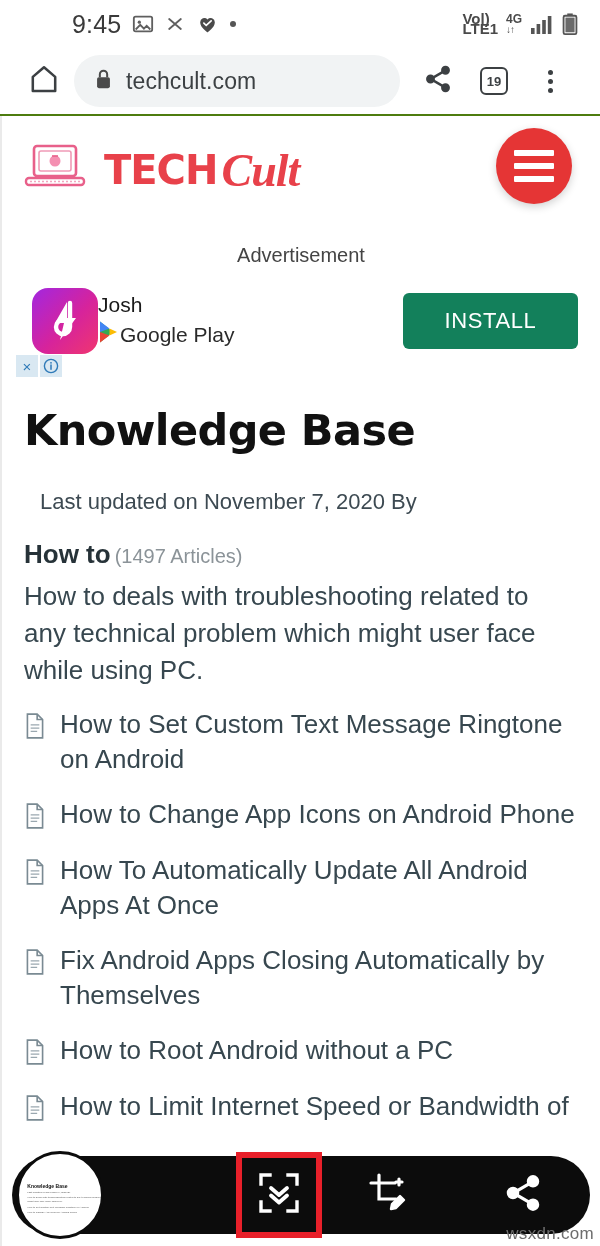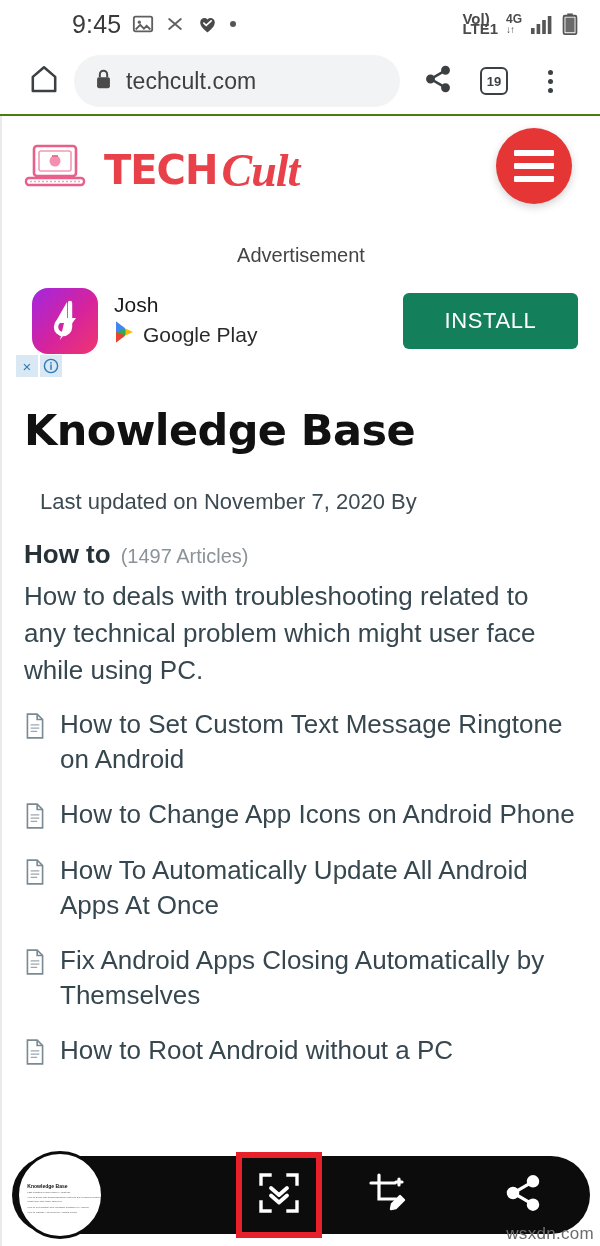--- a/index.html
+++ b/index.html
@@ -75,40 +75,40 @@
   .hamburger i { display:block; width: 40px; height: 6px; background:#fff; border-radius: 1px; }
 
   
   .ad-label { text-align: center; font-size: 20px; color: #444; padding: 10px 0 8px; }
   .ad-row { display: flex; align-items: center; padding: 0 22px 0 30px; height: 92px; position: relative;}
   .ad-icon {
     width: 66px; height: 66px; border-radius: 16px;
     background: linear-gradient(135deg,#a227e0 0%,#d6239c 55%,#f0366f 100%);
     display:flex;align-items:center;justify-content:center;flex:none;
   }
-  .ad-text { margin-left: 16px; flex: 1; }
+  .ad-text { flex: 1; }
   .ad-name { font-size: 21px; color: #1a1a1a; line-height: 24px; }
-  .ad-store { display:flex; align-items:center; gap: 7px; margin-top: 3px; }
+  .ad-store { display:flex; align-items:center; margin-top: 3px; }
   .ad-store span { font-size: 21px; color: #2a2a2a; }
   .install-btn {
     width: 175px; height: 56px; background: #13805b; border-radius: 6px;
     color: #fff; font-size: 22px; letter-spacing: .6px;
     display:flex; align-items:center; justify-content:center; flex:none;
   }
   .ad-controls { position:absolute; left: 14px; bottom: -10px; display:flex; gap:2px; }
   .ad-ctl { width:22px;height:22px;background:#d9e8f2;display:flex;align-items:center;justify-content:center;
             font-size:15px;color:#2e7ab8;line-height:1;}
 
   
   .kb-title {
     font-family: "DejaVu Sans", sans-serif; font-weight: 700;
     font-size: 43px; color: #111; padding: 38px 0 0 22px; letter-spacing: -.6px;
   }
   .kb-meta { font-size: 22px; color: #3d4a52; padding: 34px 0 0 38px; }
-  .kb-cat { padding: 24px 0 0 22px; display:flex; align-items:baseline; gap:10px; }
+  .kb-cat { padding: 24px 0 0 22px; display:flex; align-items:baseline; gap:4px; }
   .kb-cat-name { font-size: 26px; font-weight: 700; color: #263238; }
   .kb-cat-count { font-size: 20px; color: #8b9398; }
   .kb-desc {
     font-size: 26px; line-height: 37px; color: #37474f;
     padding: 8px 30px 0 22px;
   }
 
   .art-list { padding: 18px 0 0 22px; }
   .art-item { display: flex; align-items: flex-start; gap: 14px; margin-bottom: 20px; padding-right: 24px; }
   .art-ico { flex: none; margin-top: 6px; }
@@ -348,20 +348,30 @@
       <div class="art-item">
         <span class="art-ico">
           <svg width="22" height="26" viewBox="0 0 20 24">
               <path d="M3 1h9l5 5v17H3z" fill="#fff" stroke="#7a8a93" stroke-width="1.5"></path>
               <path d="M12 1v5h5" fill="none" stroke="#7a8a93" stroke-width="1.5"></path>
               <path d="M6 11h8M6 14h8M6 17h6" stroke="#9aa8b0" stroke-width="1.2"></path>
             </svg>
         </span>
         <span class="art-text">How to Root Android without a PC</span>
       </div>
+      <div class="art-item">
+        <span class="art-ico">
+          <svg width="22" height="26" viewBox="0 0 20 24">
+              <path d="M3 1h9l5 5v17H3z" fill="#fff" stroke="#7a8a93" stroke-width="1.5"></path>
+              <path d="M12 1v5h5" fill="none" stroke="#7a8a93" stroke-width="1.5"></path>
+              <path d="M6 11h8M6 14h8M6 17h6" stroke="#9aa8b0" stroke-width="1.2"></path>
+            </svg>
+        </span>
+        <span class="art-text">How to Limit Internet Speed or Bandwidth of</span>
+      </div>
     </div>
 
     <div class="shot-bar">
       <div class="shot-thumb">
         <div class="thumb-inner">
           <div class="thumb-title">Knowledge Base</div>
           <div class="thumb-p">Last updated on November 7, 2020 By</div>
           <div class="thumb-p">How to deals with troubleshooting related to any technical problem which might user face while using PC.</div>
           <div class="thumb-p">How to Set Custom Text Message Ringtone on Android</div>
           <div class="thumb-p">How to Change App Icons on Android Phone</div>

